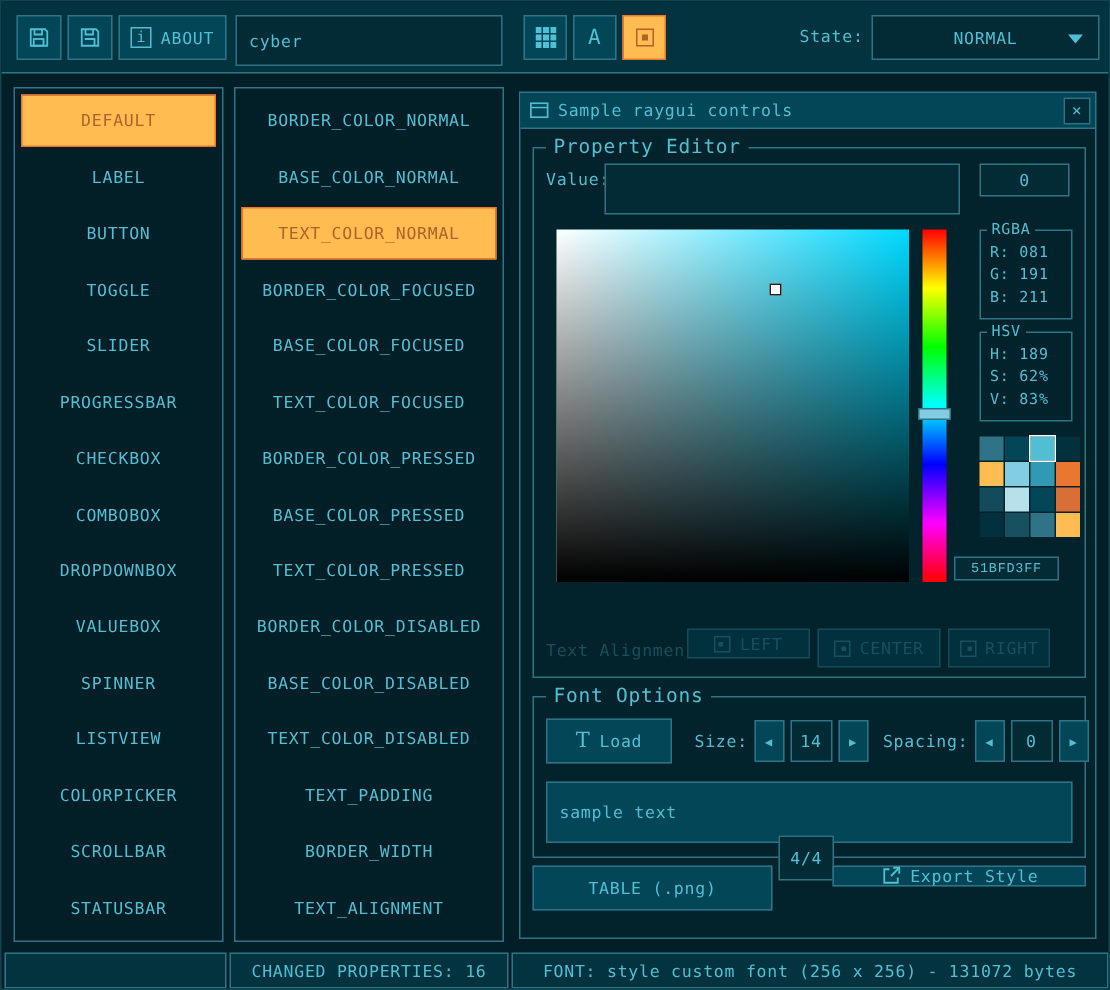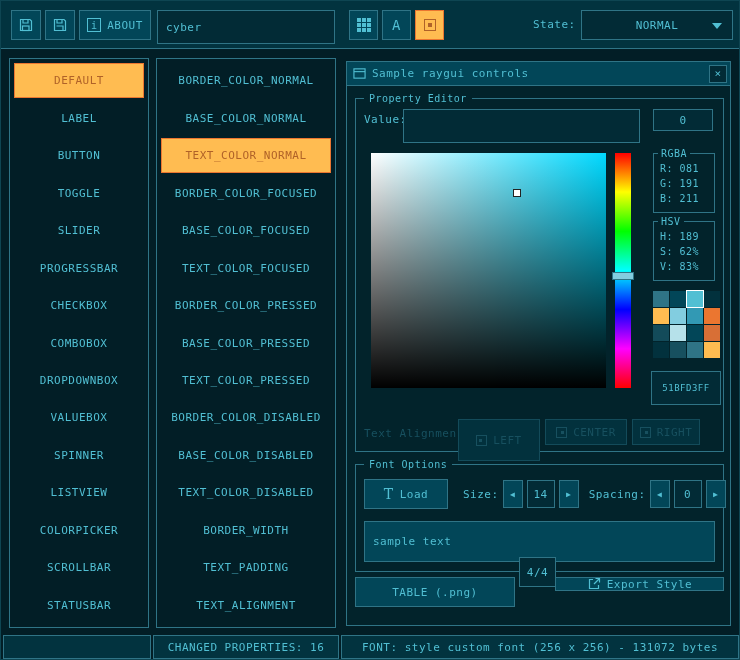--- a/index.html
+++ b/index.html
@@ -37,36 +37,36 @@
   .list-item.selected{ background:var(--accent); border-color:var(--accent-border); color:var(--accent-text); }
   
   #sample-window{ position:absolute; left:345px; top:60px; width:385px; height:565px; background:var(--winbg);
         border:1px solid var(--border); }
   .win-title{ position:absolute; left:0; top:0; right:0; height:24px; background:var(--base);
         border-bottom:1px solid var(--border); display:flex; align-items:center; gap:6px; padding:0 3px 0 6px; }
   .win-close{ margin-left:auto; width:18px; height:18px; background:var(--input); border:1px solid var(--border);
         color:var(--text); display:flex; align-items:center; justify-content:center; font-size:11px; cursor:pointer; }
   .group{ position:absolute; border:1px solid var(--border); }
   .group-label{ position:absolute; top:-8px; left:8px; background:var(--winbg); padding:0 5px; color:var(--text);
-        font-size:10px; line-height:15px; white-space:nowrap; }
+        font-size:13px; line-height:15px; white-space:nowrap; }
   .group-label.small{ font-size:10px; left:4px; padding:0 3px; }
   .kv{ color:var(--text); font-size:10px; line-height:15px; padding-left:6px; white-space:nowrap; }
   #picker-area{ position:absolute; left:15px; top:54px; width:235px; height:235px; border:0; cursor:crosshair; }
   #picker-cursor{ position:absolute; width:8px; height:8px; background:#fff; border:1px solid #222;
         transform:translate(-50%,-50%); }
   #hue-bar{ position:absolute; left:259px; top:54px; width:16px; height:235px; cursor:pointer;
         background:linear-gradient(to bottom,#f00 0%,#ff0 16.6%,#0f0 33.3%,#0ff 50%,#00f 66.6%,#f0f 83.3%,#f00 100%); }
   #hue-handle{ position:absolute; left:-3px; width:22px; height:8px; background:#82cde0; border:1px solid var(--border); }
   .swatch-grid{ position:absolute; left:297px; top:192px; width:68px; display:grid;
         grid-template-columns:repeat(4,16px); grid-auto-rows:16px; gap:1px; }
   .swatch{ width:16px; height:16px; cursor:pointer; }
   .swatch.selected{ outline:1px solid #ffffff; outline-offset:0; }
-  .hexbox{ position:absolute; left:295px; top:272px; width:70px; height:34px; background:var(--input);
+  .hexbox{ position:absolute; left:280px; top:272px; width:70px; height:16px; background:var(--input);
         border:1px solid var(--border); color:var(--text); font-size:9px; display:flex; align-items:center;
-        justify-content:center; letter-spacing:.5px; }
+        justify-content:center; letter-spacing:.5px;font-family:Liberation Mono, monospace; }
   .dis-label{ color:var(--dis-text); font-size:11px; position:absolute; white-space:nowrap; overflow:hidden; }
   .btn.disabled{ background:var(--dis-base); border-color:var(--dis-border); color:var(--dis-text); }
   .align-ico{ width:11px; height:11px; border:1px solid currentColor; position:relative; display:inline-block; flex:none; }
   .align-ico i{ position:absolute; top:3px; width:3px; height:3px; background:currentColor; }
   .align-ico.left i{ left:2px; } .align-ico.center i{ left:4px; } .align-ico.right i{ right:2px; }
   .arrow-btn{ width:20px; background:var(--base); border:1px solid var(--border); color:var(--text);
         display:flex; align-items:center; justify-content:center; font-size:8px; cursor:pointer; flex:none; height:28px; }
   .val-box{ width:28px; height:28px; background:var(--input); border:1px solid var(--border); color:var(--text);
         display:flex; align-items:center; justify-content:center; font-size:11px; flex:none; }
   .t-ico{ font-family:"DejaVu Serif", serif; font-size:14px; line-height:14px; }
@@ -152,22 +152,22 @@
       <div class="list-item selected">TEXT_COLOR_NORMAL</div>
       <div class="list-item">BORDER_COLOR_FOCUSED</div>
       <div class="list-item">BASE_COLOR_FOCUSED</div>
       <div class="list-item">TEXT_COLOR_FOCUSED</div>
       <div class="list-item">BORDER_COLOR_PRESSED</div>
       <div class="list-item">BASE_COLOR_PRESSED</div>
       <div class="list-item">TEXT_COLOR_PRESSED</div>
       <div class="list-item">BORDER_COLOR_DISABLED</div>
       <div class="list-item">BASE_COLOR_DISABLED</div>
       <div class="list-item">TEXT_COLOR_DISABLED</div>
+      <div class="list-item">TEXT_PADDING</div>
       <div class="list-item">BORDER_WIDTH</div>
-      <div class="list-item">TEXT_PADDING</div>
       <div class="list-item">TEXT_ALIGNMENT</div>
     </div>
 
   <div id="sample-window">
     <div class="win-title">
       <svg width="13" height="13" viewBox="0 0 14 14" fill="none" stroke="#51bfd3" stroke-width="1.2">
         <rect x="1" y="2" width="12" height="10"></rect>
           <line x1="1" y1="5" x2="13" y2="5"></line>
       </svg>
       <span class="txt">Sample raygui controls</span>
@@ -217,21 +217,21 @@
           <div class="swatch" style="background-color: rgb(2, 70, 88);"></div>
           <div class="swatch" style="background-color: rgb(216, 111, 54);"></div>
           <div class="swatch" style="background-color: rgb(2, 49, 61);"></div>
           <div class="swatch" style="background-color: rgb(23, 80, 95);"></div>
           <div class="swatch" style="background-color: rgb(47, 116, 134);"></div>
           <div class="swatch" style="background-color: rgb(255, 188, 81);"></div>
         </div>
       <div class="hexbox">51BFD3FF</div>
 
       <span class="dis-label" style="left:8px;top:328px;width:92px">Text Alignment:</span>
-      <button class="btn disabled" style="left:102px;top:320px;width:82px;height:42px">
+      <button class="btn disabled" style="left:102px;top:320px;width:82px;height:20px">
         <span class="align-ico left">
             <i></i>
           </span>
         <span>LEFT</span>
       </button>
       <button class="btn disabled" style="left:189px;top:320px;width:82px;height:26px">
         <span class="align-ico center">
             <i></i>
           </span>
         <span>CENTER</span>

